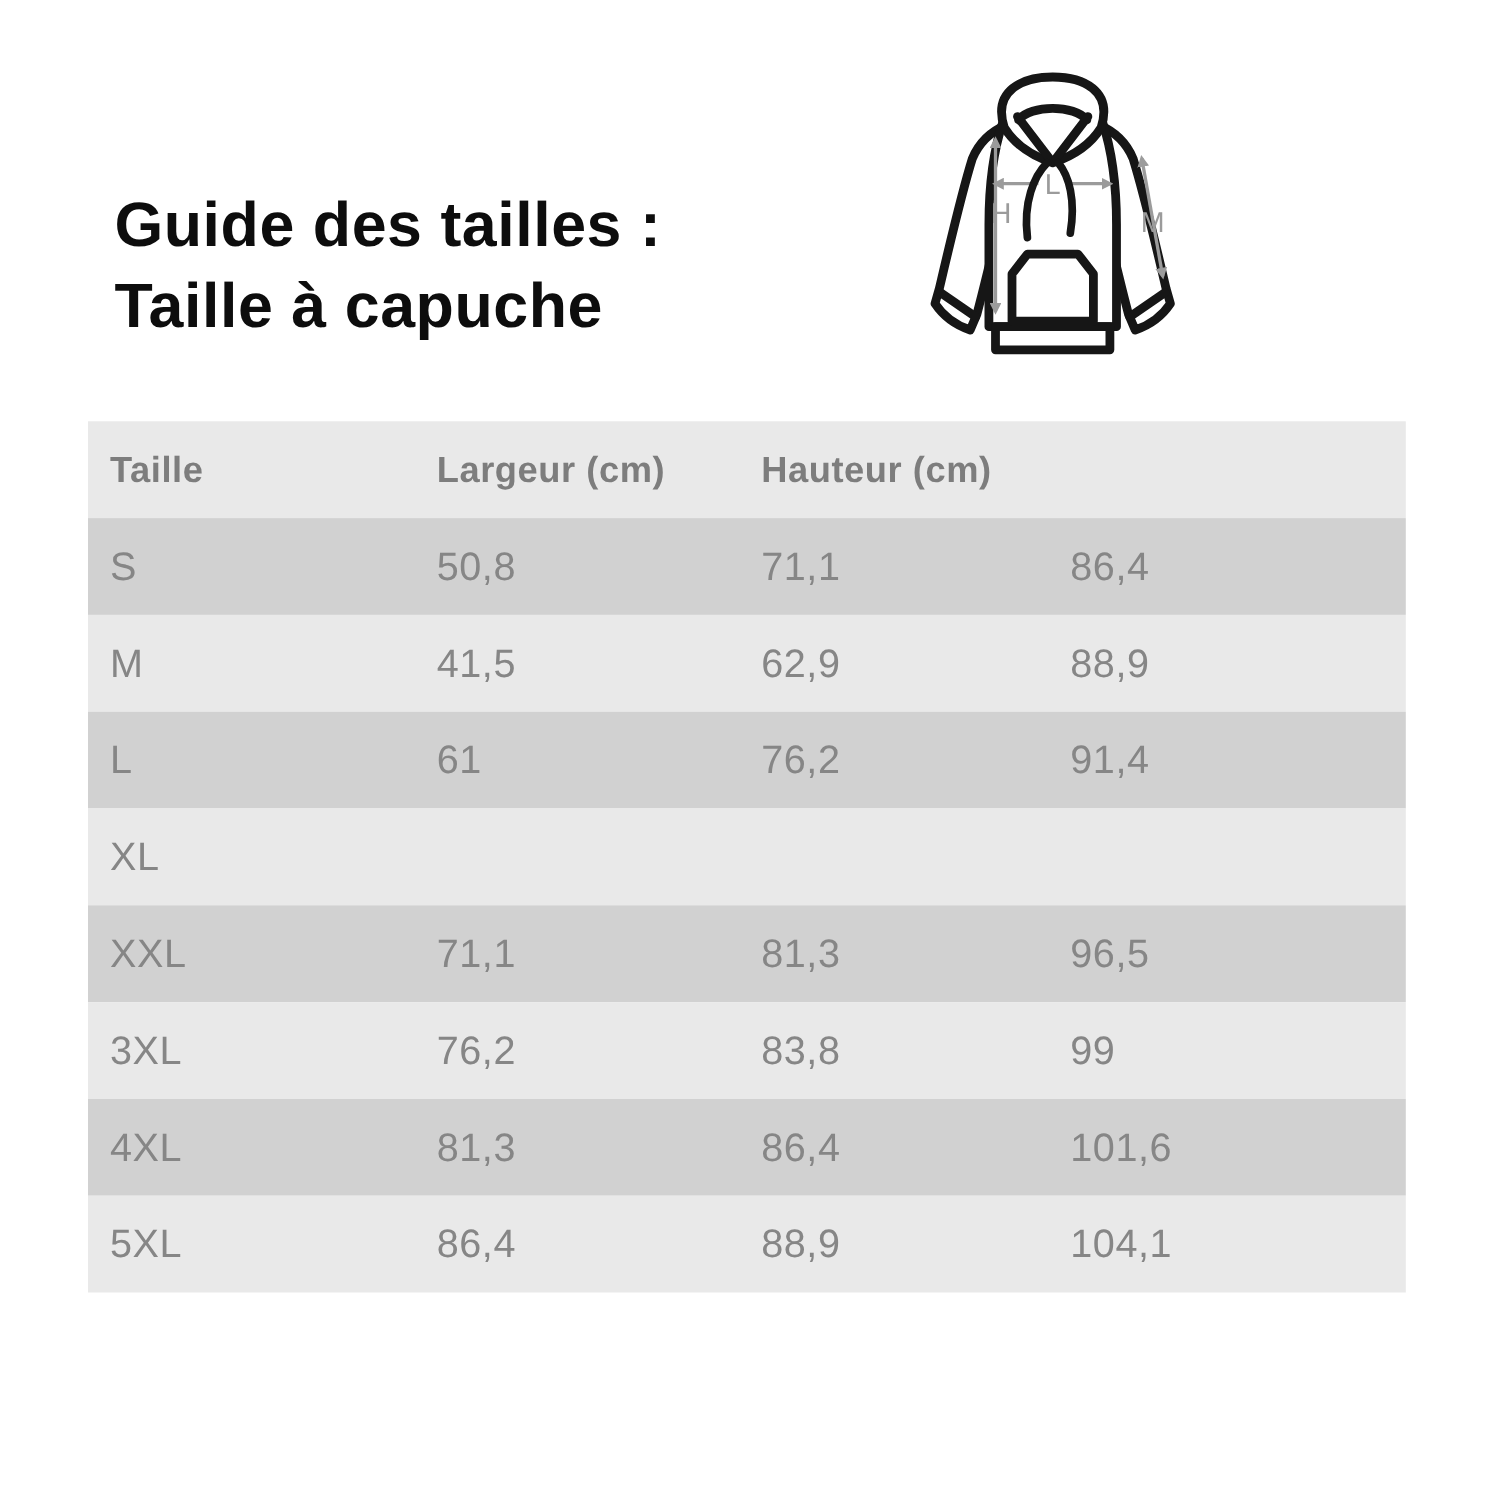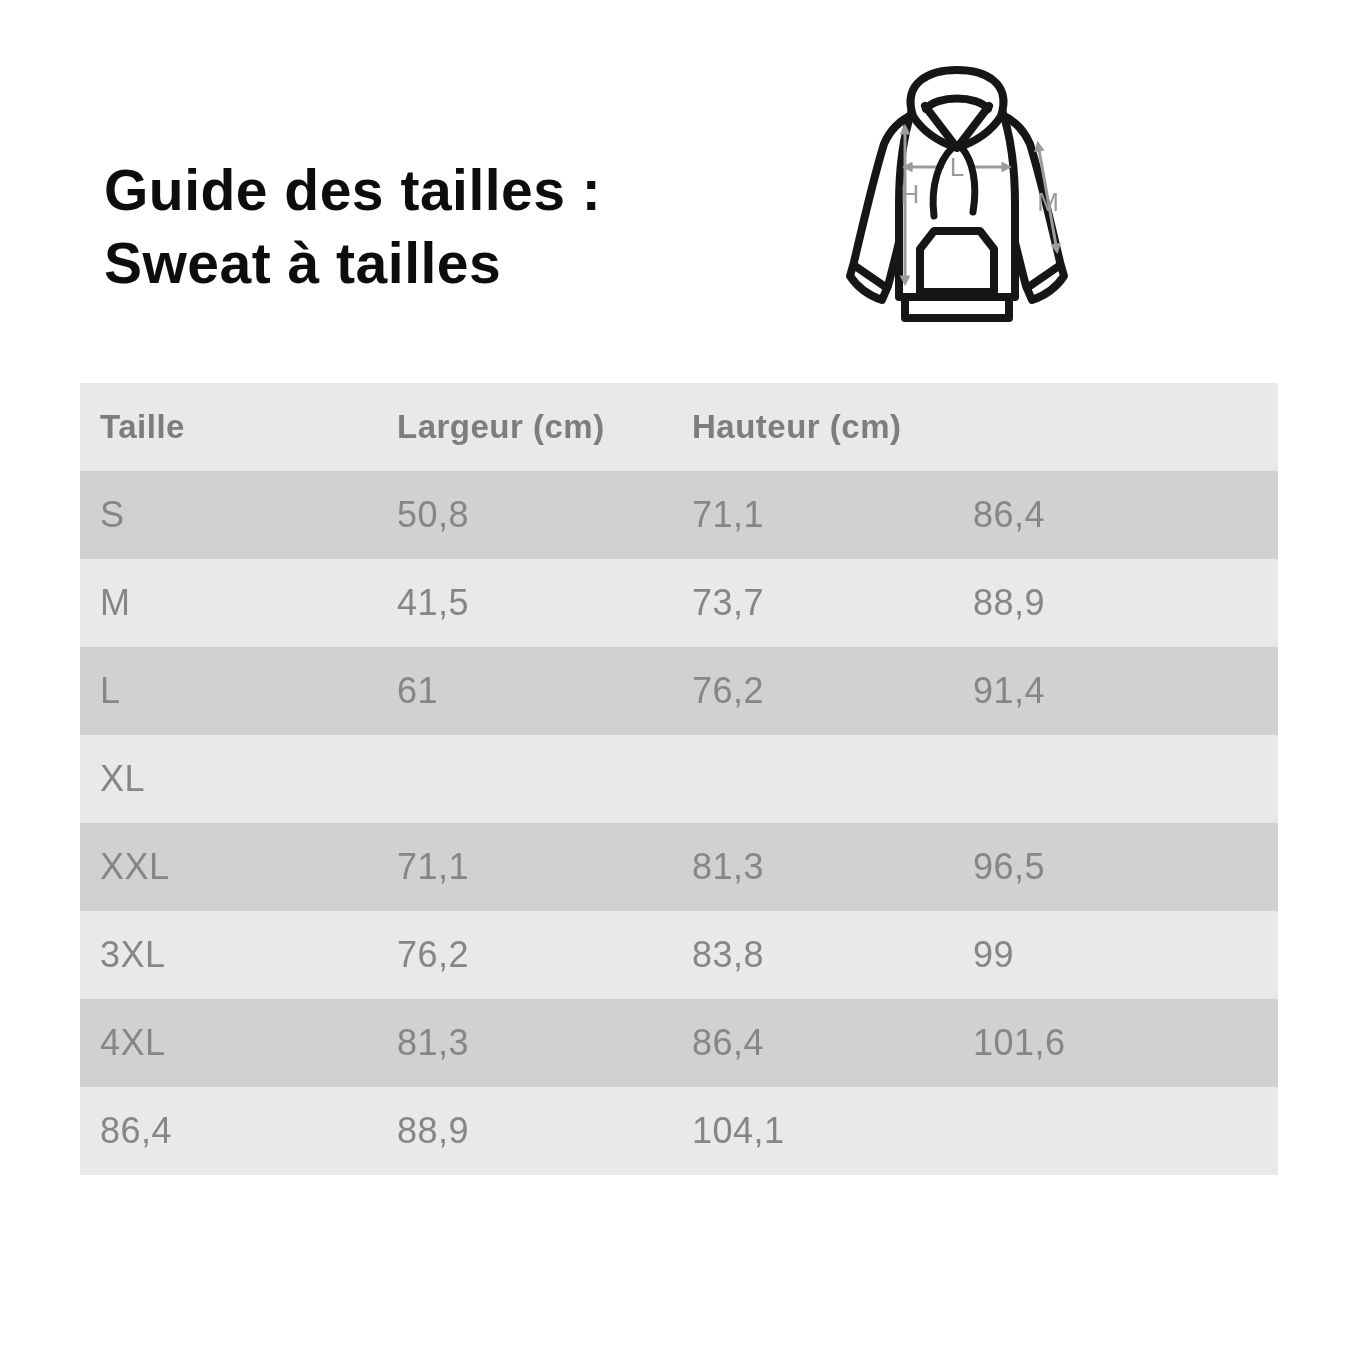--- a/index.html
+++ b/index.html
@@ -7,21 +7,21 @@
     width:1357px; height:1357px;
     background:#ffffff;
     position:relative;
     font-family:"Liberation Sans", sans-serif;
     overflow:hidden;
   }
 
   
   .title-block {
     position:absolute;
-    left:104px; top:154px;
+    left:104px; top:169px;
     color:#0d0d0d;
     font-size:57px;
     font-weight:800;
     line-height:73px;
     letter-spacing:0.5px;
     white-space:nowrap;
   }
 
   
   .hoodie-wrap {
@@ -58,21 +58,21 @@
     font-size:36px;
     font-weight:400;
     letter-spacing:0.5px;
   }
 </style>
 </head>
 <body>
 
 <div class="title-block">
   <div>Guide des tailles :</div>
-  <div>Sweat à tailles</div>
+  <div>Taille à capuche</div>
 </div>
 
 <div class="hoodie-wrap">
   <svg viewBox="0 0 240 260" width="240" height="260" xmlns="http://www.w3.org/2000/svg">
     <defs>
       <marker id="ah" viewBox="0 0 10 10" refX="7" refY="5" markerWidth="3.6" markerHeight="3.6" orient="auto-start-reverse">
         <path d="M 0 0 L 10 5 L 0 10 z" fill="#9b9b9b"></path>
       </marker>
     </defs>
 
@@ -123,21 +123,21 @@
   <div class="t-row dark">
     <div class="t-cell">S</div>
     <div class="t-cell">50,8</div>
     <div class="t-cell">71,1</div>
     <div class="t-cell">86,4</div>
   </div>
 
   <div class="t-row light">
     <div class="t-cell">M</div>
     <div class="t-cell">41,5</div>
-    <div class="t-cell">73,7</div>
+    <div class="t-cell">62,9</div>
     <div class="t-cell">88,9</div>
   </div>
 
   <div class="t-row dark">
     <div class="t-cell">L</div>
     <div class="t-cell">61</div>
     <div class="t-cell">76,2</div>
     <div class="t-cell">91,4</div>
   </div>
 
@@ -160,17 +160,18 @@
   </div>
 
   <div class="t-row dark">
     <div class="t-cell">4XL</div>
     <div class="t-cell">81,3</div>
     <div class="t-cell">86,4</div>
     <div class="t-cell">101,6</div>
   </div>
 
   <div class="t-row light">
+    <div class="t-cell">5XL</div>
     <div class="t-cell">86,4</div>
     <div class="t-cell">88,9</div>
     <div class="t-cell">104,1</div>
   </div>
 </div>
 
 </body></html>

